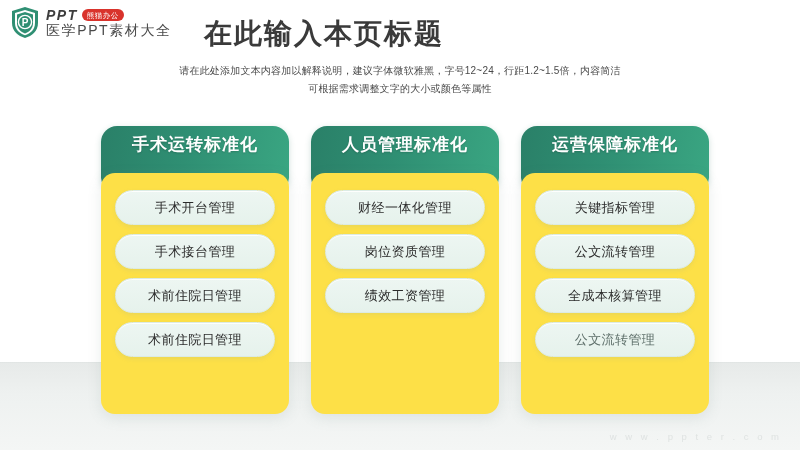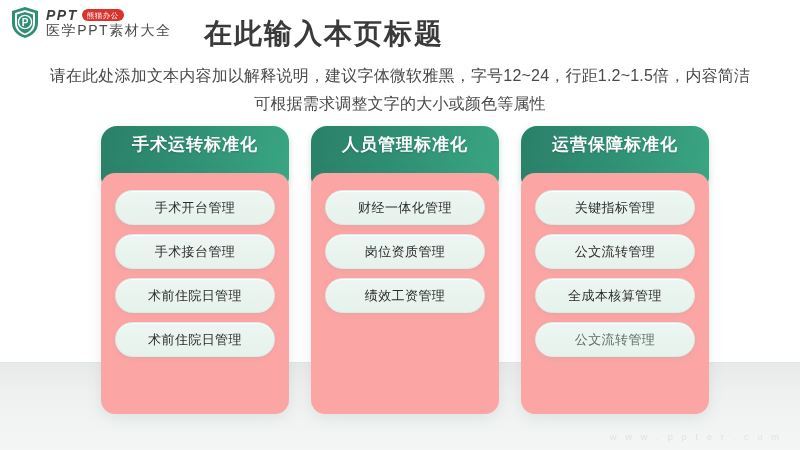--- a/index.html
+++ b/index.html
@@ -64,21 +64,21 @@
   .title {
     position:absolute; left:0; top:16px; width:648px;
     text-align:center;
     font-size:28px; font-weight:bold; color:#3a3a3a;
     letter-spacing:2px;
     line-height:1.25;
   }
   .subtitle {
     position:absolute; left:0; top:62px; width:800px;
     text-align:center;
-    font-size:16px; color:#4a4a4a;
+    font-size:10px; color:#4a4a4a;
     line-height:1.75;
     letter-spacing:0.2px;
   }
   .subtitle div { white-space:nowrap; }
 
   
   .cards {
     position:absolute;
     left:101px; top:126px;
     width:608px; height:288px;
@@ -102,21 +102,21 @@
     color:#ffffff;
     font-size:17px;
     font-weight:bold;
     letter-spacing:1px;
     text-shadow:0 1px 2px rgba(0,0,0,0.18);
     line-height:1.2;
   }
   .card-body {
     position:absolute; left:0; top:47px;
     width:188px; height:241px;
-    background:#fca5a5;
+    background:#fde047;
     border-radius:14px;
     box-shadow:0 4px 14px rgba(120,140,135,0.16);
     padding:17px 13px 13px 13px;
     display:flex; flex-direction:column; gap:9px;
     align-items:center;
   }
   .pill {
     width:160px; height:35px;
     border-radius:18px;
     background:linear-gradient(180deg,#edf6f2 0%,#e6f2ec 100%);

